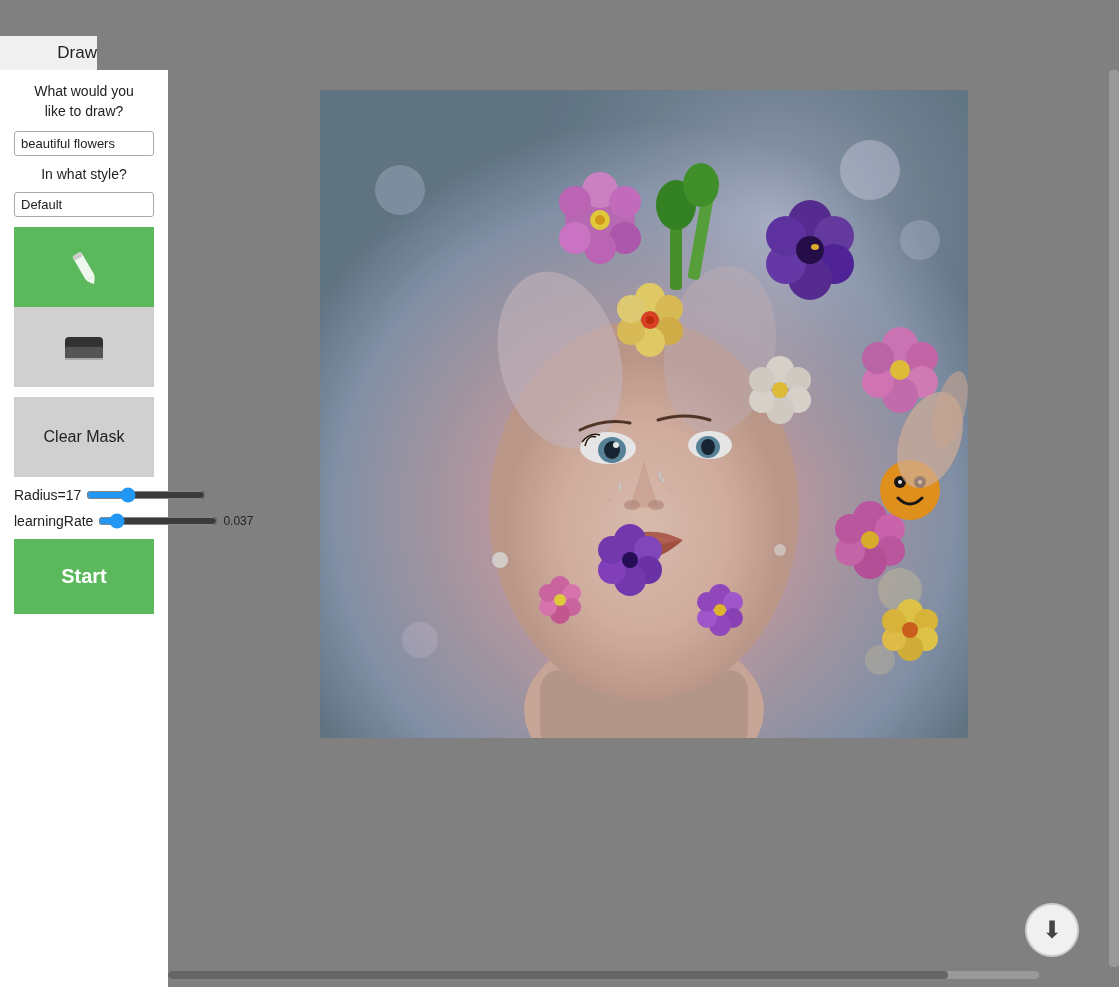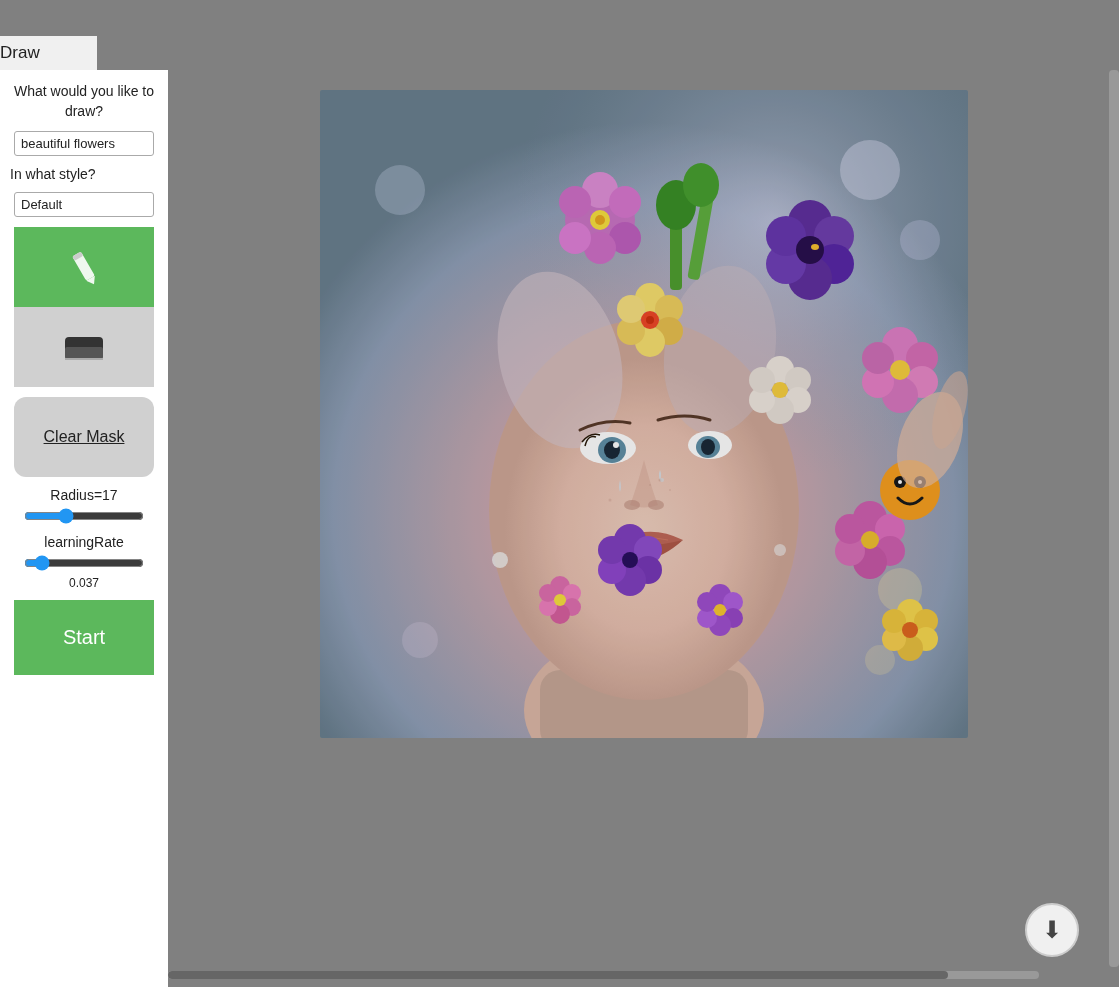--- a/index.html
+++ b/index.html
@@ -17,21 +17,21 @@
       display: flex;
       position: absolute;
       top: 0;
       left: 0;
       width: 240px;
       height: 70px;
     }
     .tab {
       display: flex;
       align-items: center;
-      justify-content: flex-start;
+      justify-content: flex-end;
       cursor: pointer;
       font-size: 17px;
       font-weight: 500;
       margin-top: 36px;
     }
     .tab-draw {
       width: 97px;
       background: #f0f0f0;
       color: #222;
     }
@@ -45,21 +45,21 @@
     .sidebar {
       position: absolute;
       top: 70px;
       left: 0;
       width: 168px;
       background: #fff;
       height: 917px;
       display: flex;
       flex-direction: column;
       align-items: center;
-      padding: 12px 10px;
+      padding: 12px 22px;
       gap: 10px;
     }
 
     .sidebar-label {
       font-size: 14px;
       color: #222;
       text-align: center;
       width: 100%;
       line-height: 1.4;
     }
@@ -70,20 +70,21 @@
       border-radius: 3px;
       padding: 4px 6px;
       font-size: 13px;
       color: #222;
       background: #fff;
     }
 
     .style-label {
       font-size: 14px;
       color: #222;
+      text-align: center;
       width: 100%;
     }
 
     
     .tool-buttons {
       width: 140px;
       display: flex;
       flex-direction: column;
       gap: 0;
     }
@@ -103,35 +104,33 @@
     .tool-btn-erase {
       background: #d0d0d0;
     }
 
     
     .clear-mask-btn {
       width: 140px;
       height: 80px;
       background: #d0d0d0;
       border: none;
-      border-radius: 12px;
+      border-radius: 0;
       font-size: 16px;
       color: #222;
       cursor: pointer;
       display: flex;
       align-items: center;
       justify-content: center;
-      text-decoration: underline;
     }
 
     
     .slider-section {
       width: 140px;
       display: flex;
-      flex-direction: column;
       align-items: center;
       gap: 5px;
     }
     .slider-section-label {
       font-size: 14px;
       color: #222;
       text-align: center;
     }
     .slider-value {
       font-size: 12px;
@@ -150,21 +149,21 @@
       height: 75px;
       background: #5cb85c;
       border: none;
       border-radius: 0;
       font-size: 20px;
       color: #fff;
       cursor: pointer;
       display: flex;
       align-items: center;
       justify-content: center;
-      font-weight: 400;
+      font-weight: 700;
     }
 
     
     .main-canvas {
       position: absolute;
       top: 70px;
       left: 168px;
       right: 0;
       bottom: 0;
       display: flex;

